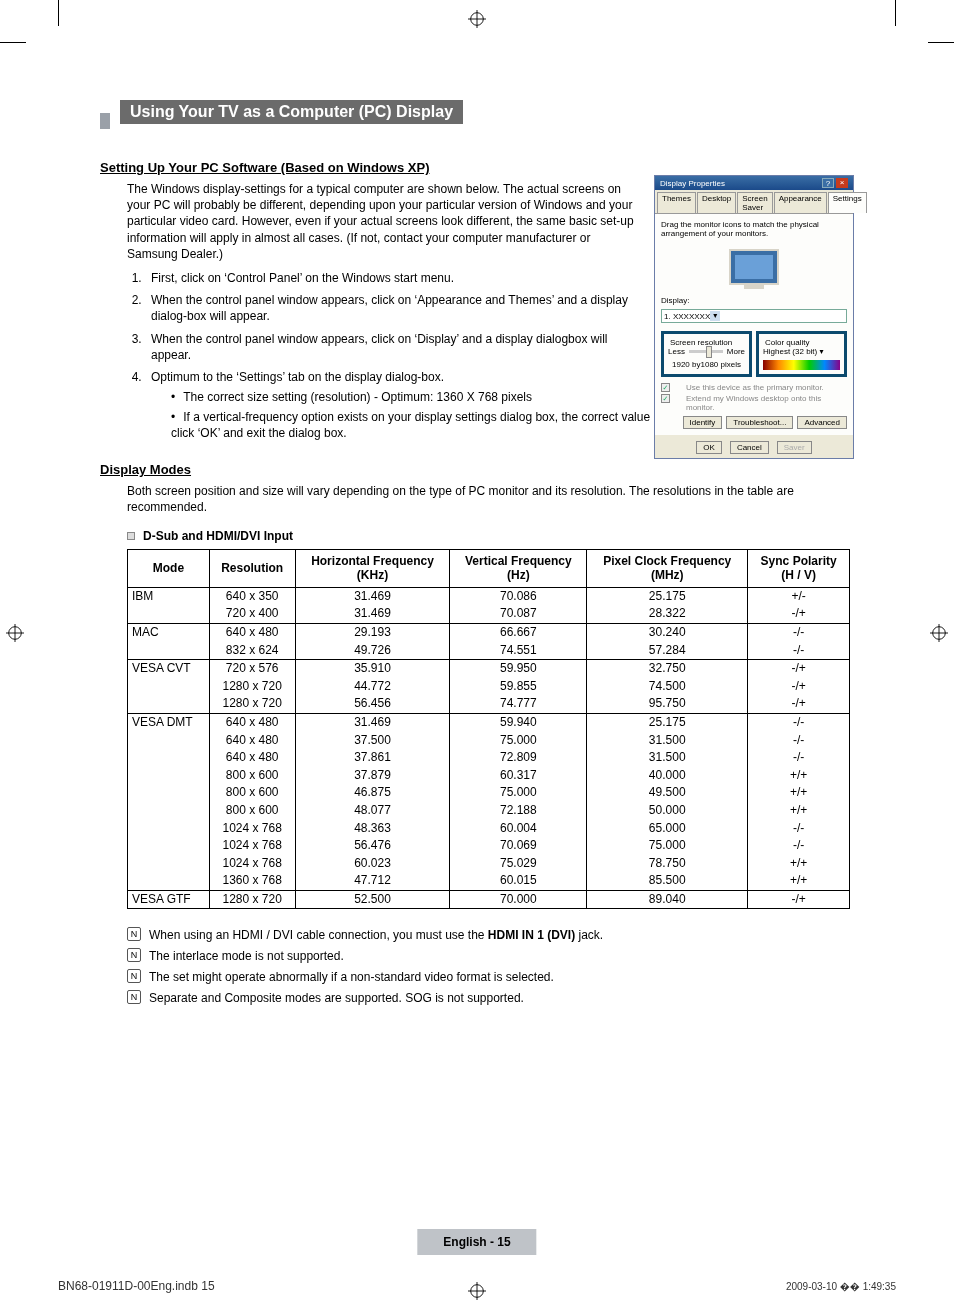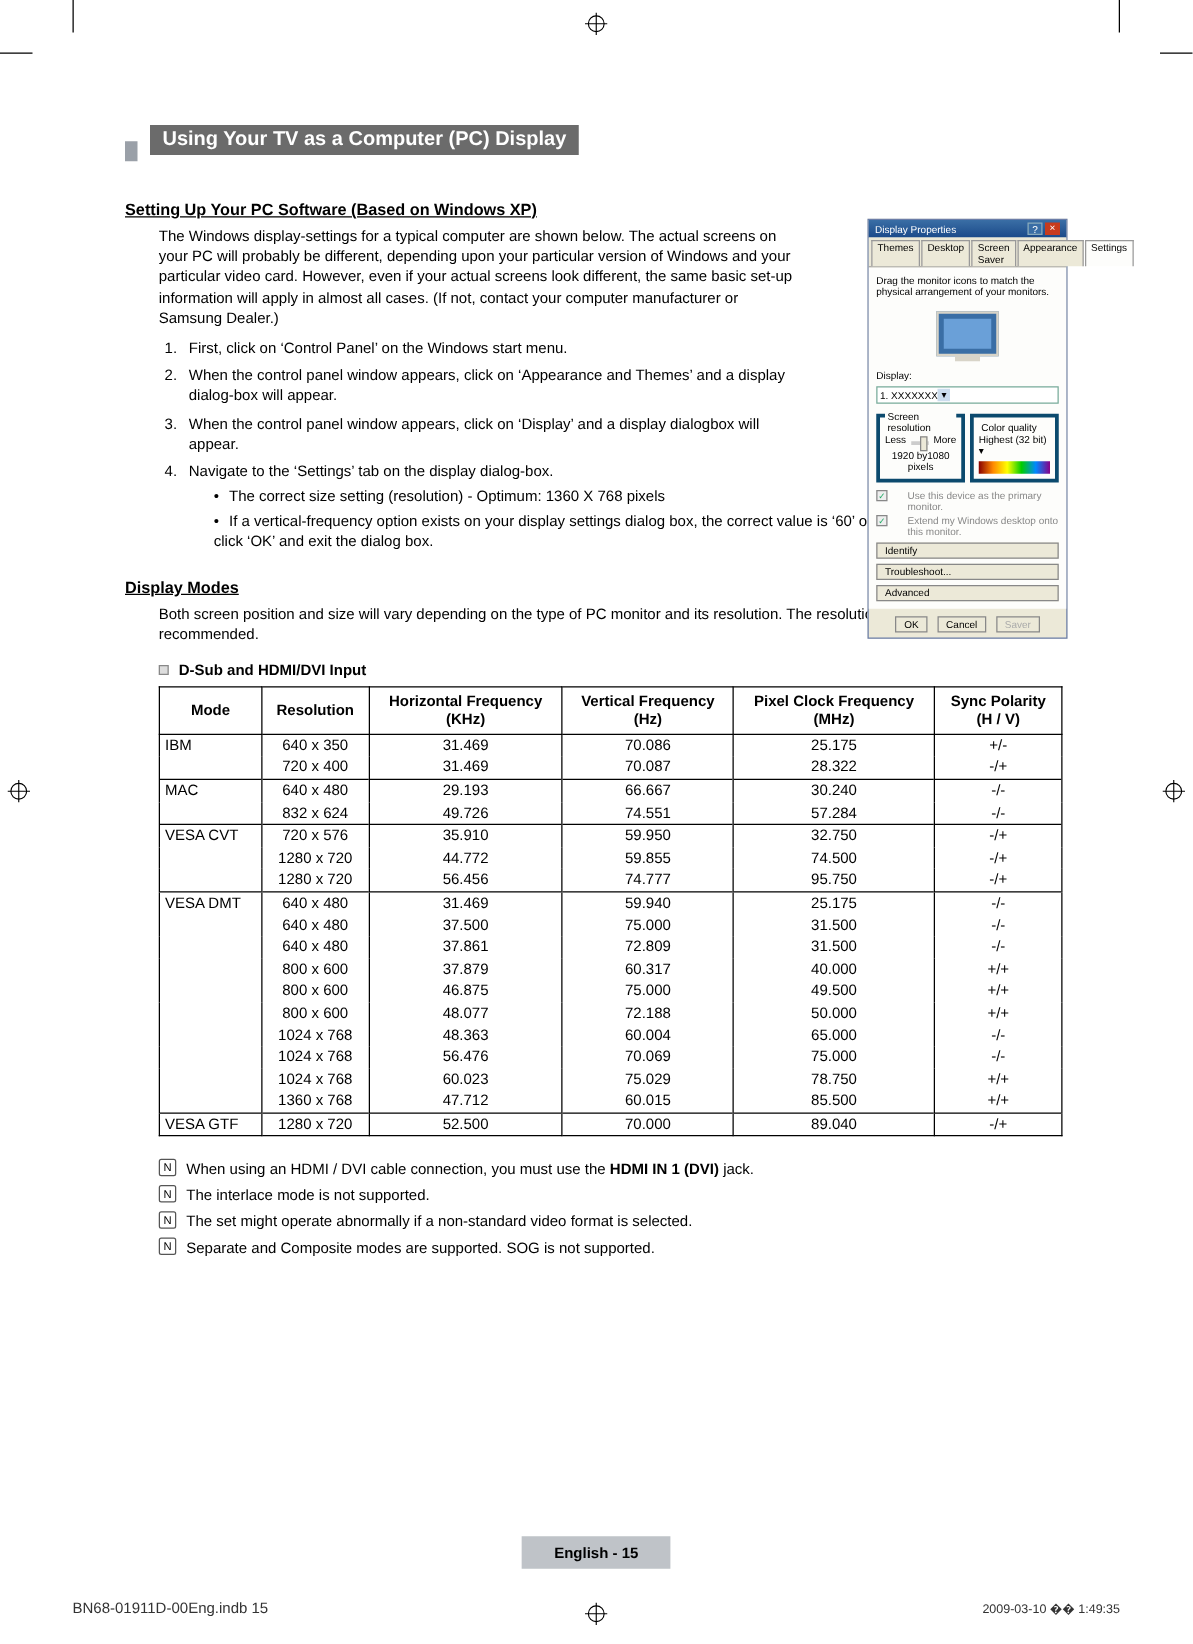--- a/index.html
+++ b/index.html
@@ -84,21 +84,21 @@
   table.modes tr.last td { border-bottom:1px solid #000; }
   table.modes td.mode-cell { text-align:left; padding-left:4px; }
   .notes { margin: 18px 0 0 27px; font-size:12px; }
   .notes .note-line { display:flex; gap:8px; margin-bottom:4px; line-height:1.4; }
   .notes .note-icon {
     width:14px; height:14px; border:1px solid #555; border-radius:2px;
     display:inline-flex; align-items:center; justify-content:center;
     font-size:9px; flex:0 0 14px;
   }
   .dialog {
-    position:absolute; right:100px; top:175px; width:160px;
+    position:absolute; right:100px; top:175px; width:200px;
     border:1px solid #6b7da8; font-size:8px; background:#ece9d8;
   }
   .dialog-title {
     background: linear-gradient(#3a6ea5,#1b4a8a);
     color:#fff; padding:2px 5px; display:flex; justify-content:space-between;
     align-items:center;
   }
   .dialog-title .win-btns { display:flex; gap:2px; }
   .dialog-title .win-btn { width:12px; height:10px; background:#c73b1d; color:#fff; font-size:8px; text-align:center; line-height:10px; }
   .dialog-title .win-btn.help { background:#3a6ea5; border:1px solid #8ab; }
@@ -119,27 +119,27 @@
     width:20px; height:4px; background:#d8d4c8;
   }
   .monitor-screen{ position:absolute; left:4px; top:4px; right:4px; bottom:4px; background:#6aa0d8;}
   .field-row { font-size:8px; margin:4px 0; }
   .field-row .drop { border:1px solid #7a9; background:#fff; padding:1px 2px; display:flex; align-items:center; }
   .field-row .drop .arrow { width:10px; height:10px; background:#cde; text-align:center; line-height:10px;}
   .groupbox { border:3px solid #0c4a6e; padding:4px; margin:4px 0; font-size:8px; }
   .groupbox-title { margin-top:-10px; background:#fdfdfb; display:inline-block; padding:0 2px; }
   .two-col { display:flex; gap:4px; }
   .two-col > div { flex:1; }
-  .slider-row { display:flex; align-items:flex-end; gap:4px; font-size:8px;}
+  .slider-row { display:flex; align-items:center; gap:4px; font-size:8px;}
   .slider { flex:1; height:3px; background:#ccc; position:relative;}
   .slider .thumb { position:absolute; left:50%; top:-4px; width:6px; height:12px; background:#ece9d8; border:1px solid #888;}
   .color-bar { height:10px; background:linear-gradient(90deg,#800,#f80,#ff0,#0c0,#08f,#808); }
   .check-line { font-size:8px; color:#888; margin:2px 0; display:flex; gap:16px; align-items:flex-start;}
   .check-line .cb { width:9px; height:9px; border:1px solid #888; flex:0 0 9px; background:#eee; display:inline-flex; align-items:center; justify-content:center; font-size:7px; color:#2a6;}
-  .btn-row { display:flex; gap:4px; justify-content:flex-end; margin-top:4px;flex-direction:column;}
+  .btn-row { display:flex; gap:4px; justify-content:flex-end; margin-top:4px;}
   .btn-row2 { display:flex; gap:8px; justify-content:center; margin-top:6px; padding-bottom:4px;}
   .btn { border:1px solid #888; background:#ece9d8; padding:1px 6px; font-size:8px; }
   .btn.disabled { color:#aaa; }
   .footer {
     position:absolute; left:50%; bottom:60px; transform:translateX(-50%);
   }
   .footer .footer-box {
     background:#bfc3c8; padding:6px 26px; font-weight:bold; font-size:12px;
   }
   .footer-meta-l { position:absolute; left:58px; bottom:22px; font-size:12px; color:#333;}
@@ -190,21 +190,21 @@
   </div>
 
   <div class="subhead">Setting Up Your PC Software (Based on Windows XP)</div>
   <div class="body-text wide">The Windows display-settings for a typical computer are shown below. The actual screens on your PC will probably be different, depending upon your particular version of Windows and your particular video card. However, even if your actual screens look different, the same basic set-up information will apply in almost all cases. (If not, contact your computer manufacturer or Samsung Dealer.)</div>
 
   <ol class="steps" style="margin-right:210px;">
     <li><span class="step-text">First, click on ‘Control Panel’ on the Windows start menu.</span></li>
     <li><span class="step-text">When the control panel window appears, click on ‘Appearance and Themes’ and a display dialog-box will appear.</span></li>
     <li><span class="step-text">When the control panel window appears, click on ‘Display’ and a display dialogbox will appear.</span></li>
     <li style="margin-right:-210px;">
-      <span class="step-text">Navigate to the ‘Settings’ tab on the display dialog-box.</span>
+      <span class="step-text">Optimum to the ‘Settings’ tab on the display dialog-box.</span>
       <ul class="sub-bullets">
         <li>The correct size setting (resolution) - Optimum: 1360 X 768 pixels</li>
         <li>If a vertical-frequency option exists on your display settings dialog box, the correct value is ‘60’ or ‘60 Hz’. Otherwise, just click ‘OK’ and exit the dialog box.</li>
       </ul>
     </li>
   </ol>
 
   <div style="height:14px;"></div>
   <div class="subhead">Display Modes</div>
   <div class="body-text">Both screen position and size will vary depending on the type of PC monitor and its resolution. The resolutions in the table are recommended.</div>

